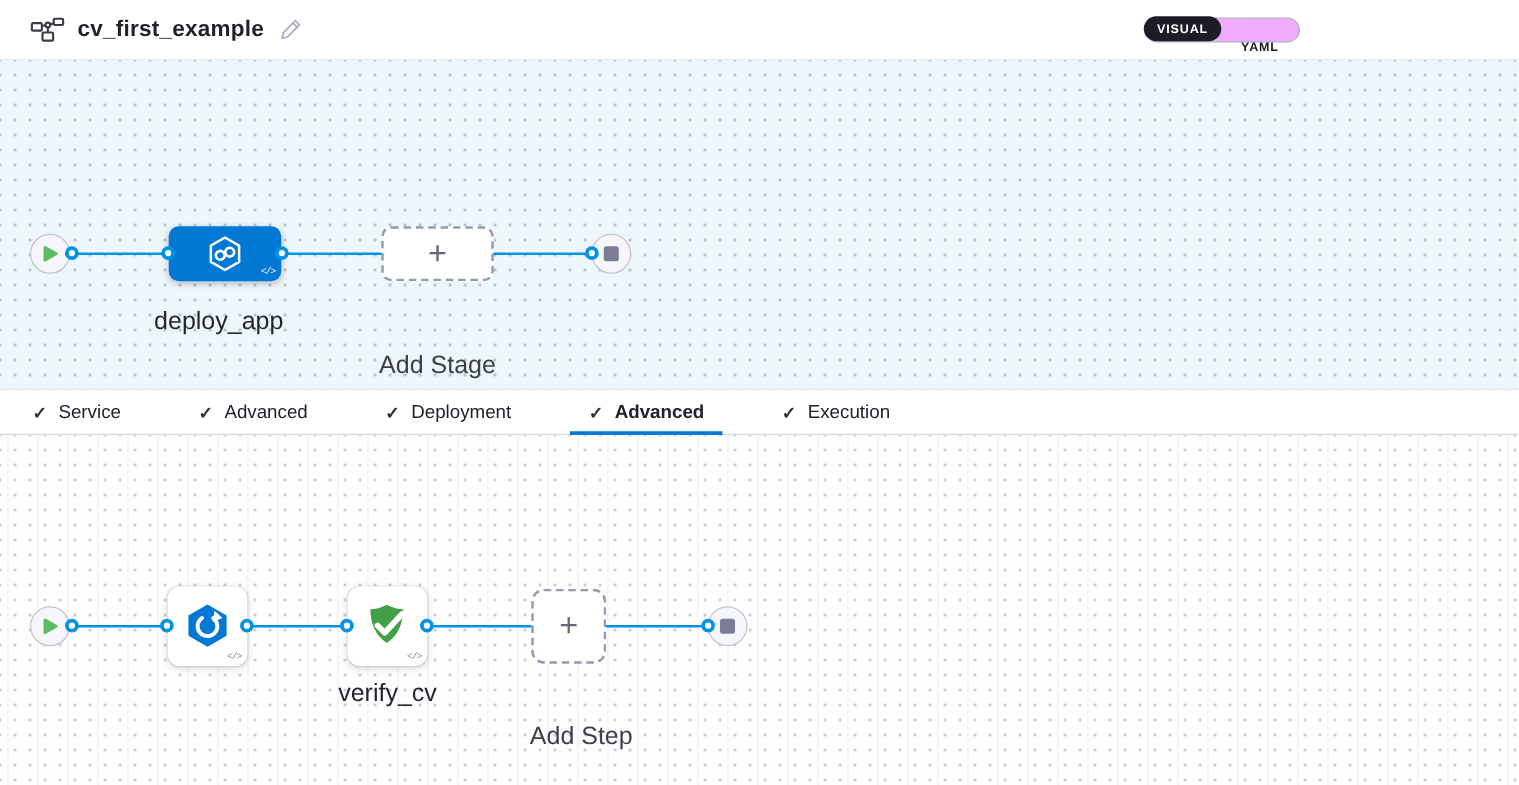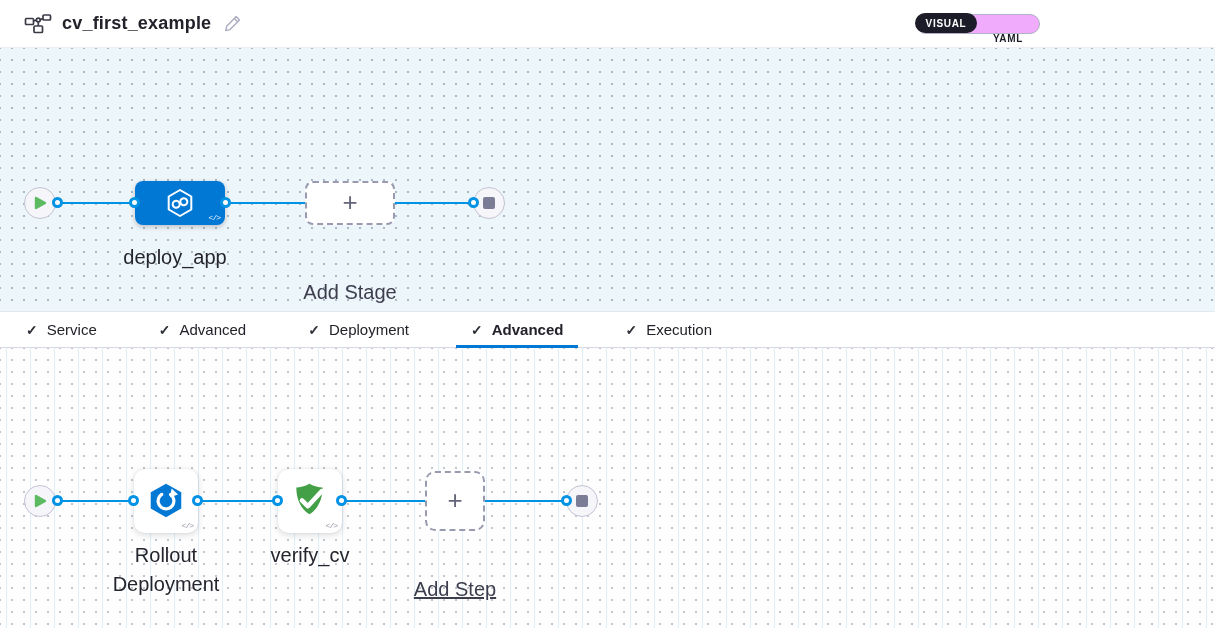--- a/index.html
+++ b/index.html
@@ -190,16 +190,15 @@
 
   <div class="dashed-box" style="left:425px; top:123px; width:60px; height:60px; border-radius:10px;">
     <span class="plus">+</span>
   </div>
 
   <div class="ring" style="left:561px; top:147px;"></div>
   <div class="end-node" style="left:566px; top:137px;">
     <span class="stop-sq"></span>
   </div>
 
-  <div class="node-label wrap" style="left:166px; top:193px;">Rollout Deployment</div>
   <div class="node-label" style="left:310px; top:196px;">verify_cv</div>
-  <div class="node-label muted" style="left:455px; top:194px;text-decoration:underline;">Add Step</div>
+  <div class="node-label muted" style="left:465px; top:194px;">Add Step</div>
 </section>
 
 </body></html>

